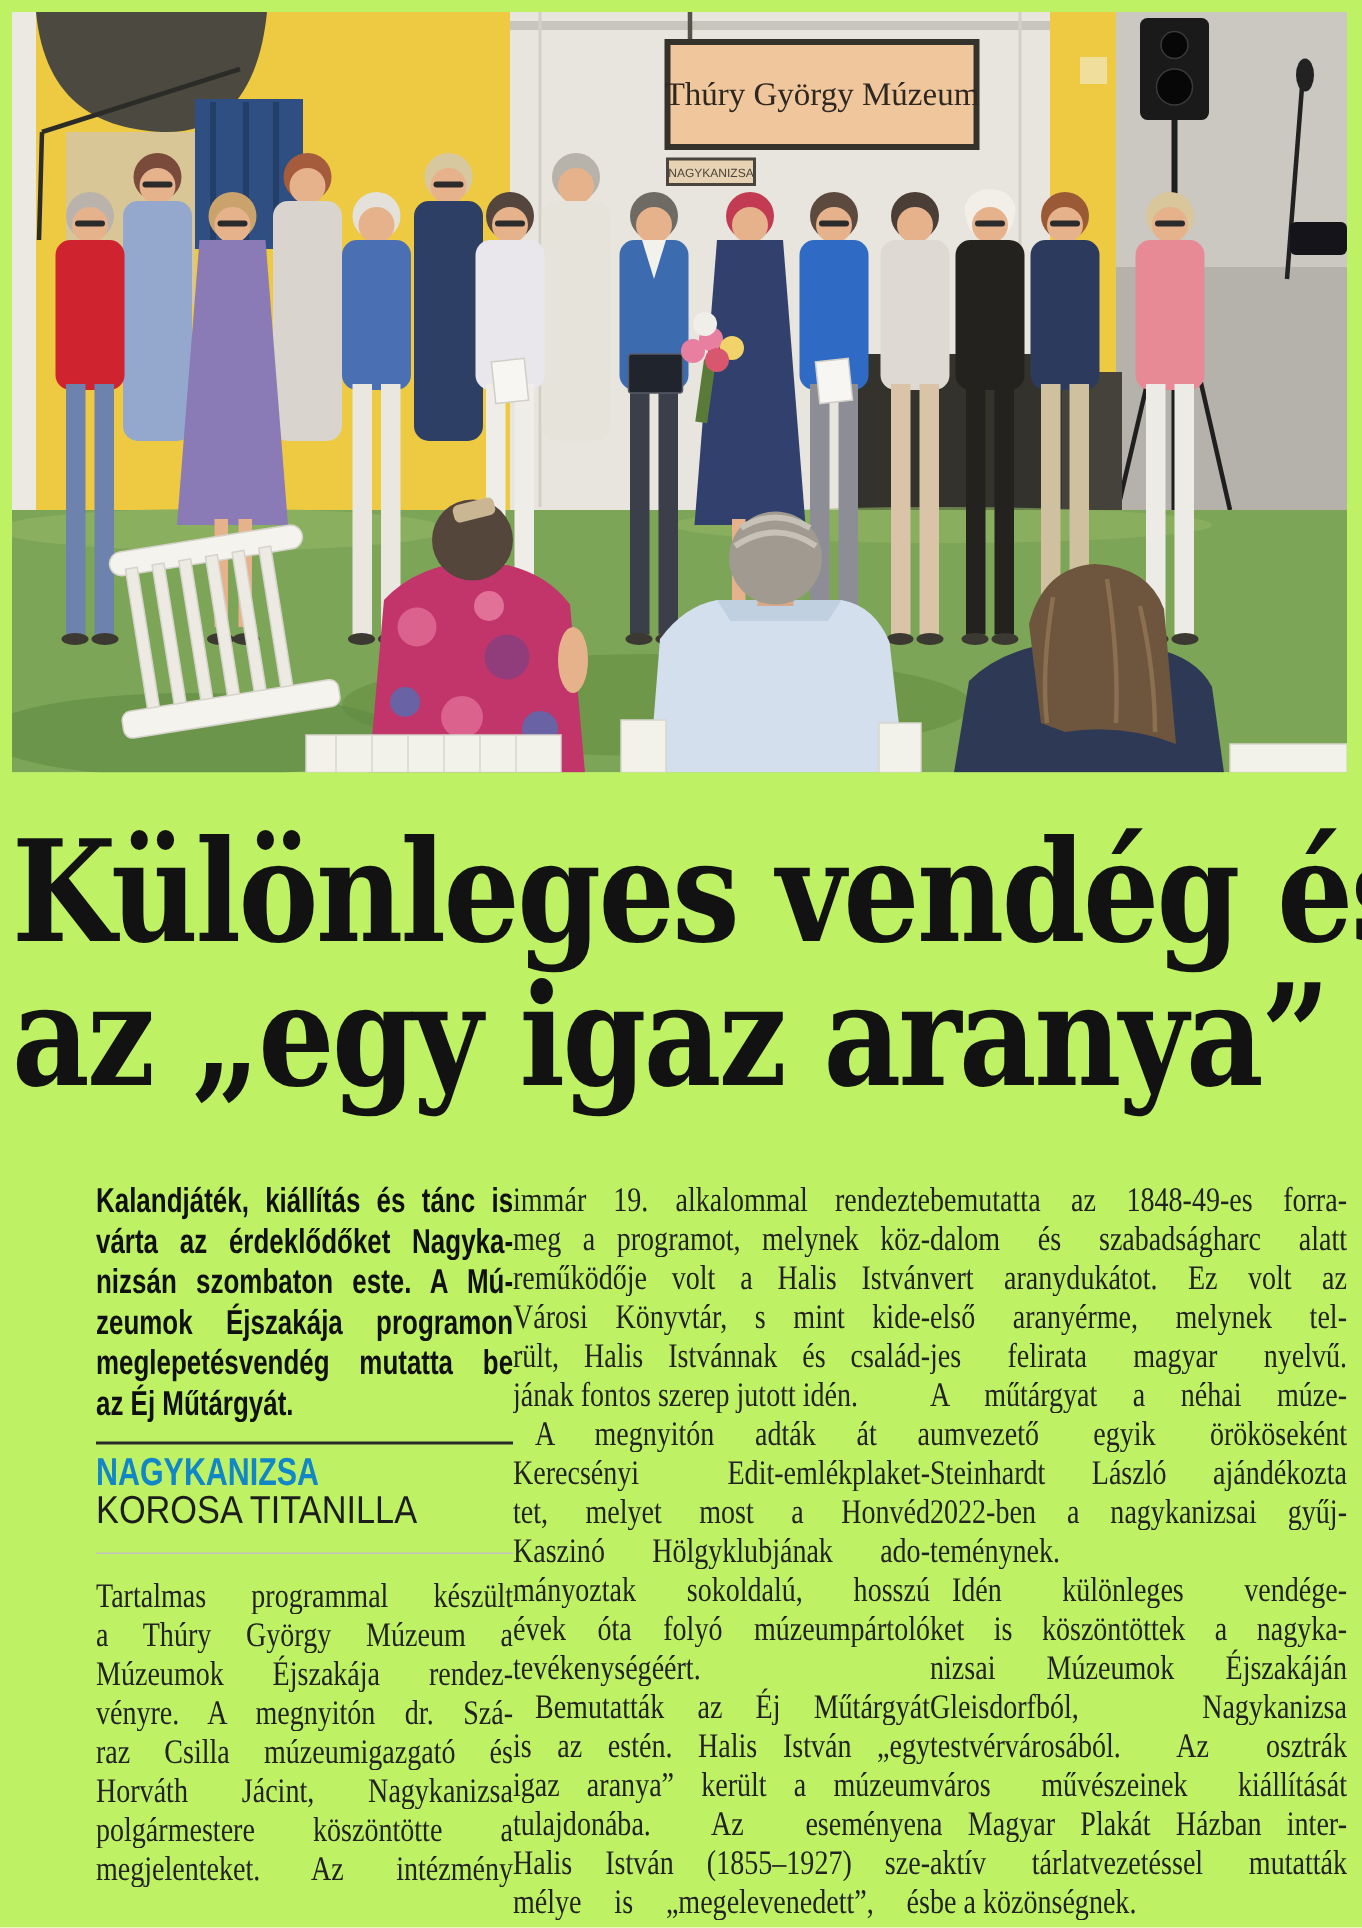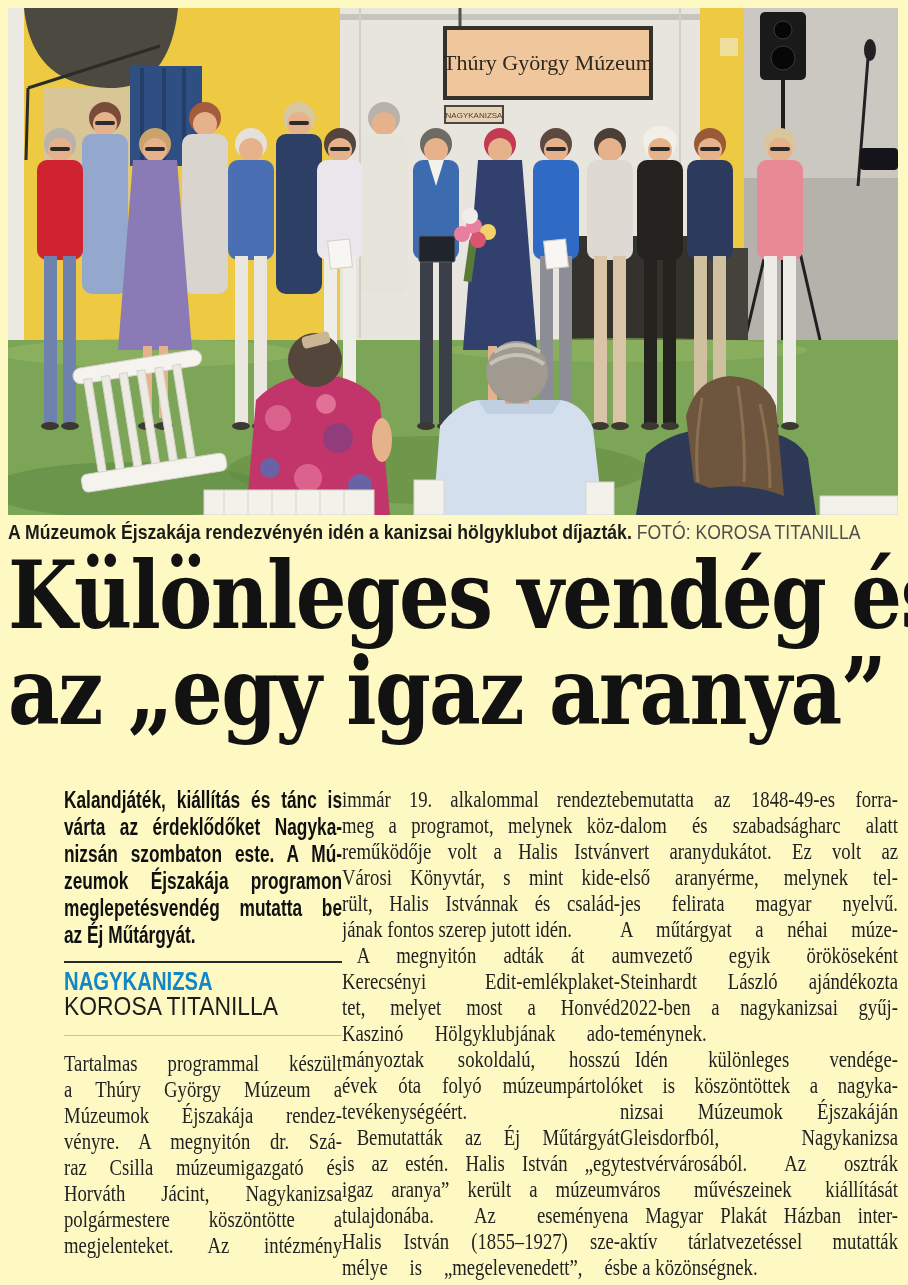--- a/index.html
+++ b/index.html
@@ -1,16 +1,16 @@
 <!DOCTYPE html>
 <html lang="hu"><head>
 <meta charset="utf-8">
 <style>
   html,body{margin:0;padding:0;background:#ffffff;}
-  .page{position:relative;width:908px;height:1285px;background:#fef9c3;overflow:hidden;
+  .page{position:relative;width:908px;height:1285px;background:#bef264;overflow:hidden;
         font-family:"Liberation Sans",sans-serif;}
   
   .photo{position:absolute;left:8px;top:8px;width:890px;height:507px;overflow:hidden;}
   .photo svg{display:block;}
   
   .caption{position:absolute;left:8px;top:518px;width:890px;height:30px;overflow:hidden;}
   .caption-inner{white-space:nowrap;font-size:21px;line-height:28px;font-weight:bold;color:#1b1b1b;
                  transform:scaleX(0.84);transform-origin:0 0;}
   .caption-credit{font-weight:normal;color:#4f4f4f;}
   
@@ -290,25 +290,20 @@
       <g fill="#f2f1ea" stroke="#d8d6cd">
         <rect x="196" y="482" width="170" height="25"></rect>
         <rect x="406" y="472" width="30" height="35"></rect>
         <rect x="578" y="474" width="28" height="33"></rect>
         <rect x="812" y="488" width="78" height="19"></rect>
         <path d="M216,482 v25 M240,482 v25 M264,482 v25 M288,482 v25 M312,482 v25 M336,482 v25" fill="none"></path>
       </g>
     </svg>
   </div>
 
-  <div class="caption">
-    <div class="caption-inner">
-      <span>A Múzeumok Éjszakája rendezvényén idén a kanizsai hölgyklubot díjazták.</span><span class="caption-credit"> FOTÓ: KOROSA TITANILLA</span>
-    </div>
-  </div>
 
   <div class="headline">
     <div class="headline-line">Különleges vendég és</div>
     <div class="headline-line">az „egy igaz aranya”</div>
   </div>
 
   <div class="columns" id="columns">
       <div class="col">
         <div class="lead-line">Kalandjáték, kiállítás és tánc is</div>
         <div class="lead-line">várta az érdeklődőket Nagyka-</div>

